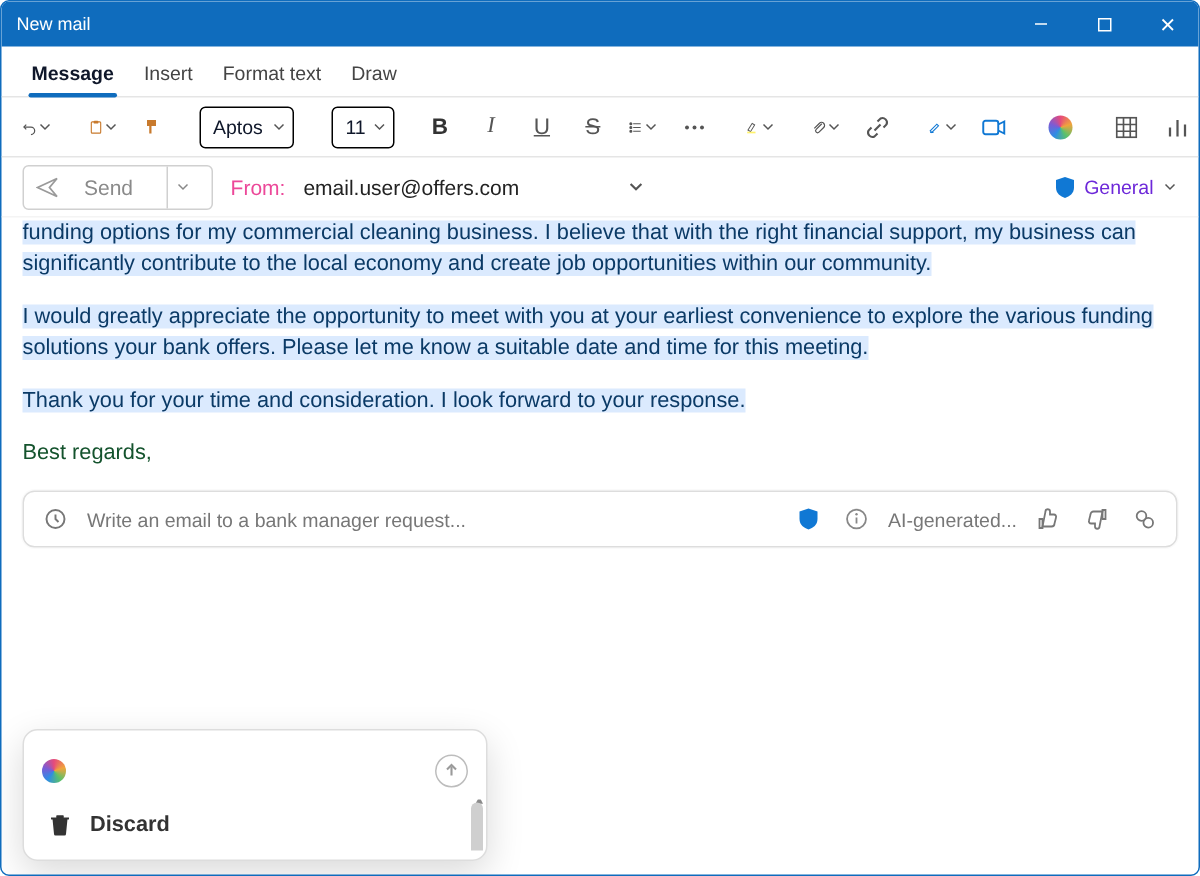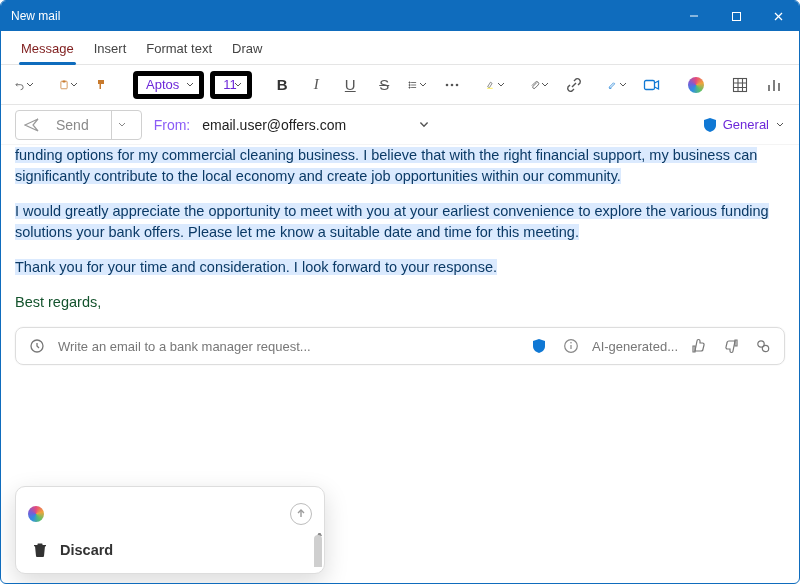--- a/index.html
+++ b/index.html
@@ -6,35 +6,35 @@
   html, body { width: 800px; height: 584px; overflow: hidden; background:#fff; }
   .window { width: 800px; height: 584px; border:1px solid #0f6cbd; border-radius:6px; display:flex; flex-direction:column; overflow:hidden; }
   .titlebar { height:30px; background:#0f6cbd; color:#fff; display:flex; align-items:center; padding:0 0 0 10px; font-size:12px; }
   .titlebar-title { flex:1; }
   .win-controls { display:flex; height:30px; }
   .win-btn { width:42px; height:30px; display:flex; align-items:center; justify-content:center; font-size:11px; color:#fff; }
   .win-btn svg { stroke:#fff; }
 
   .tabs { height:34px; display:flex; align-items:flex-end; padding:0 10px; border-bottom:1px solid #e5e5e5; }
   .tab { padding:6px 10px 8px; font-size:13px; color:#444; position:relative; }
-  .tab.active { color:#7f1d1d; font-weight:400; }
+  .tab.active { color:#0f172a; font-weight:700; }
   .tab.active::after { content:""; position:absolute; left:8px; right:8px; bottom:-1px; height:3px; background:#0f6cbd; border-radius:2px; }
 
   .ribbon { height:40px; display:flex; align-items:center; gap:6px; padding:4px 10px; border-bottom:1px solid #e5e5e5; font-size:13px; }
   .rbtn { height:28px; min-width:28px; display:flex; align-items:center; justify-content:center; border-radius:4px; color:#555; padding:0 4px; }
   .sep { width:1px; height:22px; background:#e6e6e6; margin:0 2px; }
-  .font-box { height:28px; border:5px solid #000000; border-radius:4px; display:flex; align-items:center; padding:0 20px 0 8px; font-size:13px; color:#6d28d9; position:relative; }
+  .font-box { height:28px; border:1px solid #000000; border-radius:4px; display:flex; align-items:center; padding:0 20px 0 8px; font-size:13px; color:#0f172a; position:relative; }
   .font-box .chev { position:absolute; right:4px; }
   .font-name { width:96px; }
-  .font-size { width:42px; }
+  .font-size { width:42px;margin-left:19px; }
 
   .header-row { height:40px; display:flex; align-items:center; padding:0 14px; gap:12px; border-bottom:1px solid #f4f4f4; }
   .send-btn { height:30px; border:1px solid #d0d0d0; border-radius:4px; display:flex; align-items:center; padding:0 8px; gap:16px; color:#8a8a8a; font-size:14px;}
   .send-split { width:22px; border-left:1px solid #d0d0d0; height:100%; display:flex; align-items:center; justify-content:center; margin-left:6px; }
-  .from-label { color:#8b5cf6; font-size:14px; }
+  .from-label { color:#ec4899; font-size:14px; }
   .from-email { color:#222; font-size:14px; }
   .from-chev { margin-left:60px; }
   .spacer { flex:1; }
   .sens { display:flex; align-items:center; gap:6px; color:#6d28d9; font-size:13px; }
 
   .body-area { padding:0 14px; font-size:14.5px; line-height:1.45; color:#0b3a66; position:relative; flex:0 0 auto; }
   .body-area p { margin-bottom:14px; }
   .hl { background:#dbeafe; }
   .plain { color:#14532d; }
 

